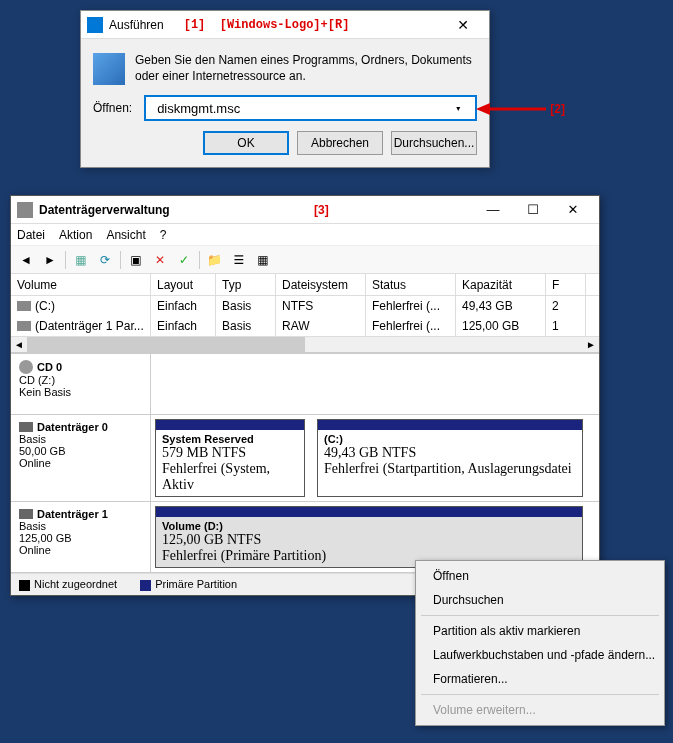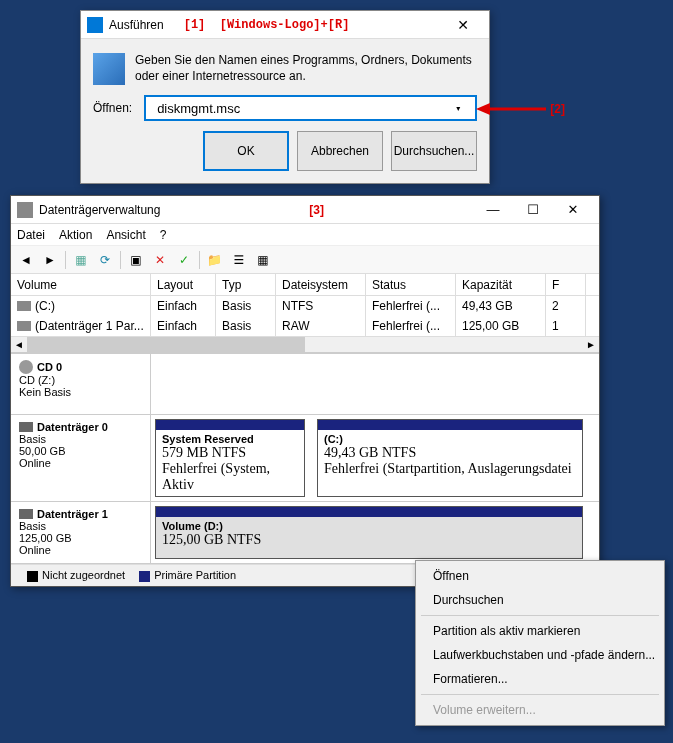--- a/index.html
+++ b/index.html
@@ -115,21 +115,21 @@
   }
   .run-arrow svg { width: 70px; height: 20px; }
   .run-arrow-label { color: #d00; font-weight: bold; }
   .run-buttons {
     display: flex;
     justify-content: flex-end;
     gap: 8px;
     margin-top: 10px;
   }
   .run-buttons button {
-    width: 86px; height: 40px;
+    width: 86px; height: 24px;
     background: #e5e5e5;
     border: 1px solid #999;
     font-size: 12px;
   }
   .run-buttons button.primary {
     border: 2px solid #0078d7;
   }
   
   .dm-window {
     position: absolute;
@@ -142,21 +142,21 @@
   }
   .dm-titlebar {
     height: 28px;
     background: #fff;
     border-bottom: 1px solid #ddd;
     display: flex;
     align-items: center;
     padding: 0 6px;
   }
   .dm-titlebar .dm-icon { width:16px; height:16px; background:#888; margin-right:6px;}
-  .dm-titlebar .title { flex: 0 0 auto; }
+  .dm-titlebar .title { flex: 0 0 auto; font-weight: bold; }
   .dm-titlebar .annotation { color:#d00; font-weight:bold; margin: 0 auto; }
   .dm-titlebar .winbtns { display:flex; gap:0;}
   .dm-titlebar .winbtns div {
     width: 40px; height: 24px;
     display:flex; align-items:center; justify-content:center;
     font-size: 13px;
   }
   .dm-menubar {
     height: 22px;
     background: #fff;
@@ -254,22 +254,22 @@
   .partition .part-bar { height: 10px; background: #1a237e; }
   .partition .part-body { padding: 3px 6px; background:#fff; flex:1;}
   .partition .part-title { font-weight: bold; }
   .partition .part-sub { font-size: 14px; font-family: Liberation Serif, serif; }
   .dm-legend {
     height: 22px;
     background: #f0f0f0;
     border-top: 1px solid #ddd;
     display: flex;
     align-items: center;
-    padding: 0 16px;
-    gap: 14px;
+    padding: 0 8px;
+    gap: 23px;
     font-size: 11px;
   }
   .dm-legend .swatch { width:11px; height:11px; display:inline-block; margin-right:4px; vertical-align:middle;}
   .swatch.black { background:#000; }
   .swatch.blue { background:#1a237e; }
   
   .context-menu {
     position: absolute;
     top: 560px;
     left: 415px;
@@ -453,20 +453,21 @@
         <div>Basis</div>
         <div>125,00 GB</div>
         <div>Online</div>
       </div>
       <div class="disk-partitions">
         <div class="partition" style="flex:1">
           <div class="part-bar"></div>
           <div class="part-body" style="background:#e0e0e0">
             <div class="part-title">Volume  (D:)</div>
             <div class="part-sub">125,00 GB NTFS</div>
+            <div class="part-sub">Fehlerfrei (Primäre Partition)</div>
           </div>
         </div>
       </div>
     </div>
   </div>
   <div class="dm-legend">
     <span><span class="swatch black"></span><span>Nicht zugeordnet</span></span>
     <span><span class="swatch blue"></span><span>Primäre Partition</span></span>
   </div>
 </div>

